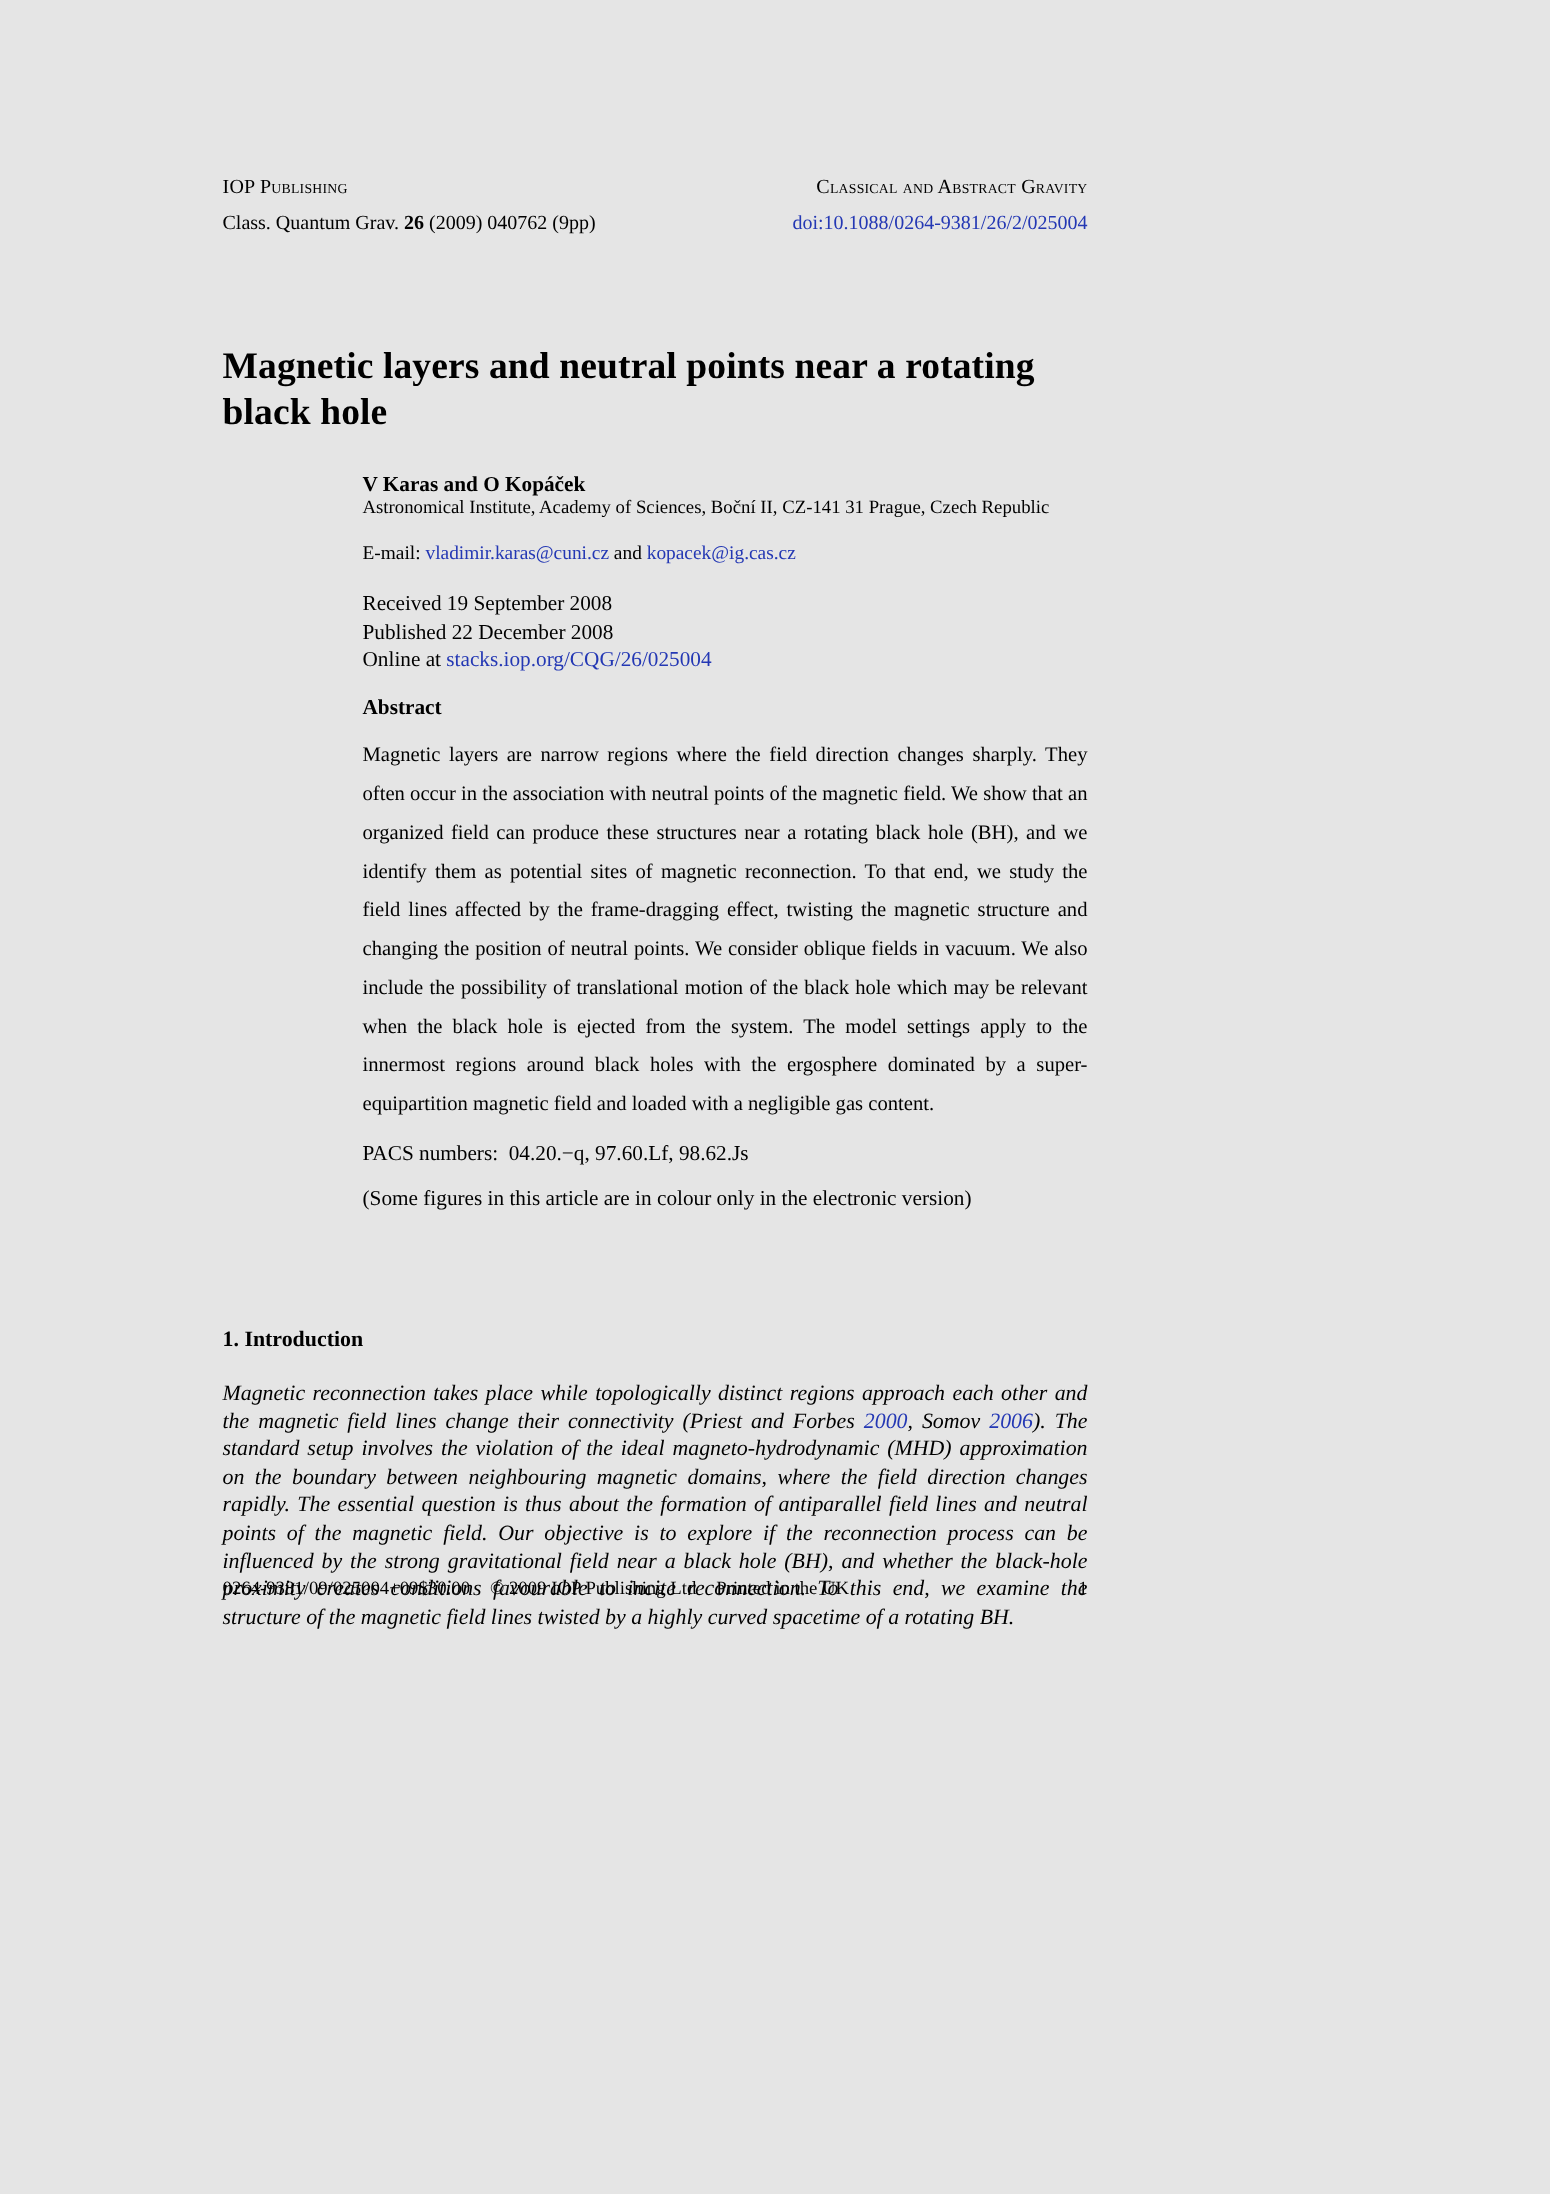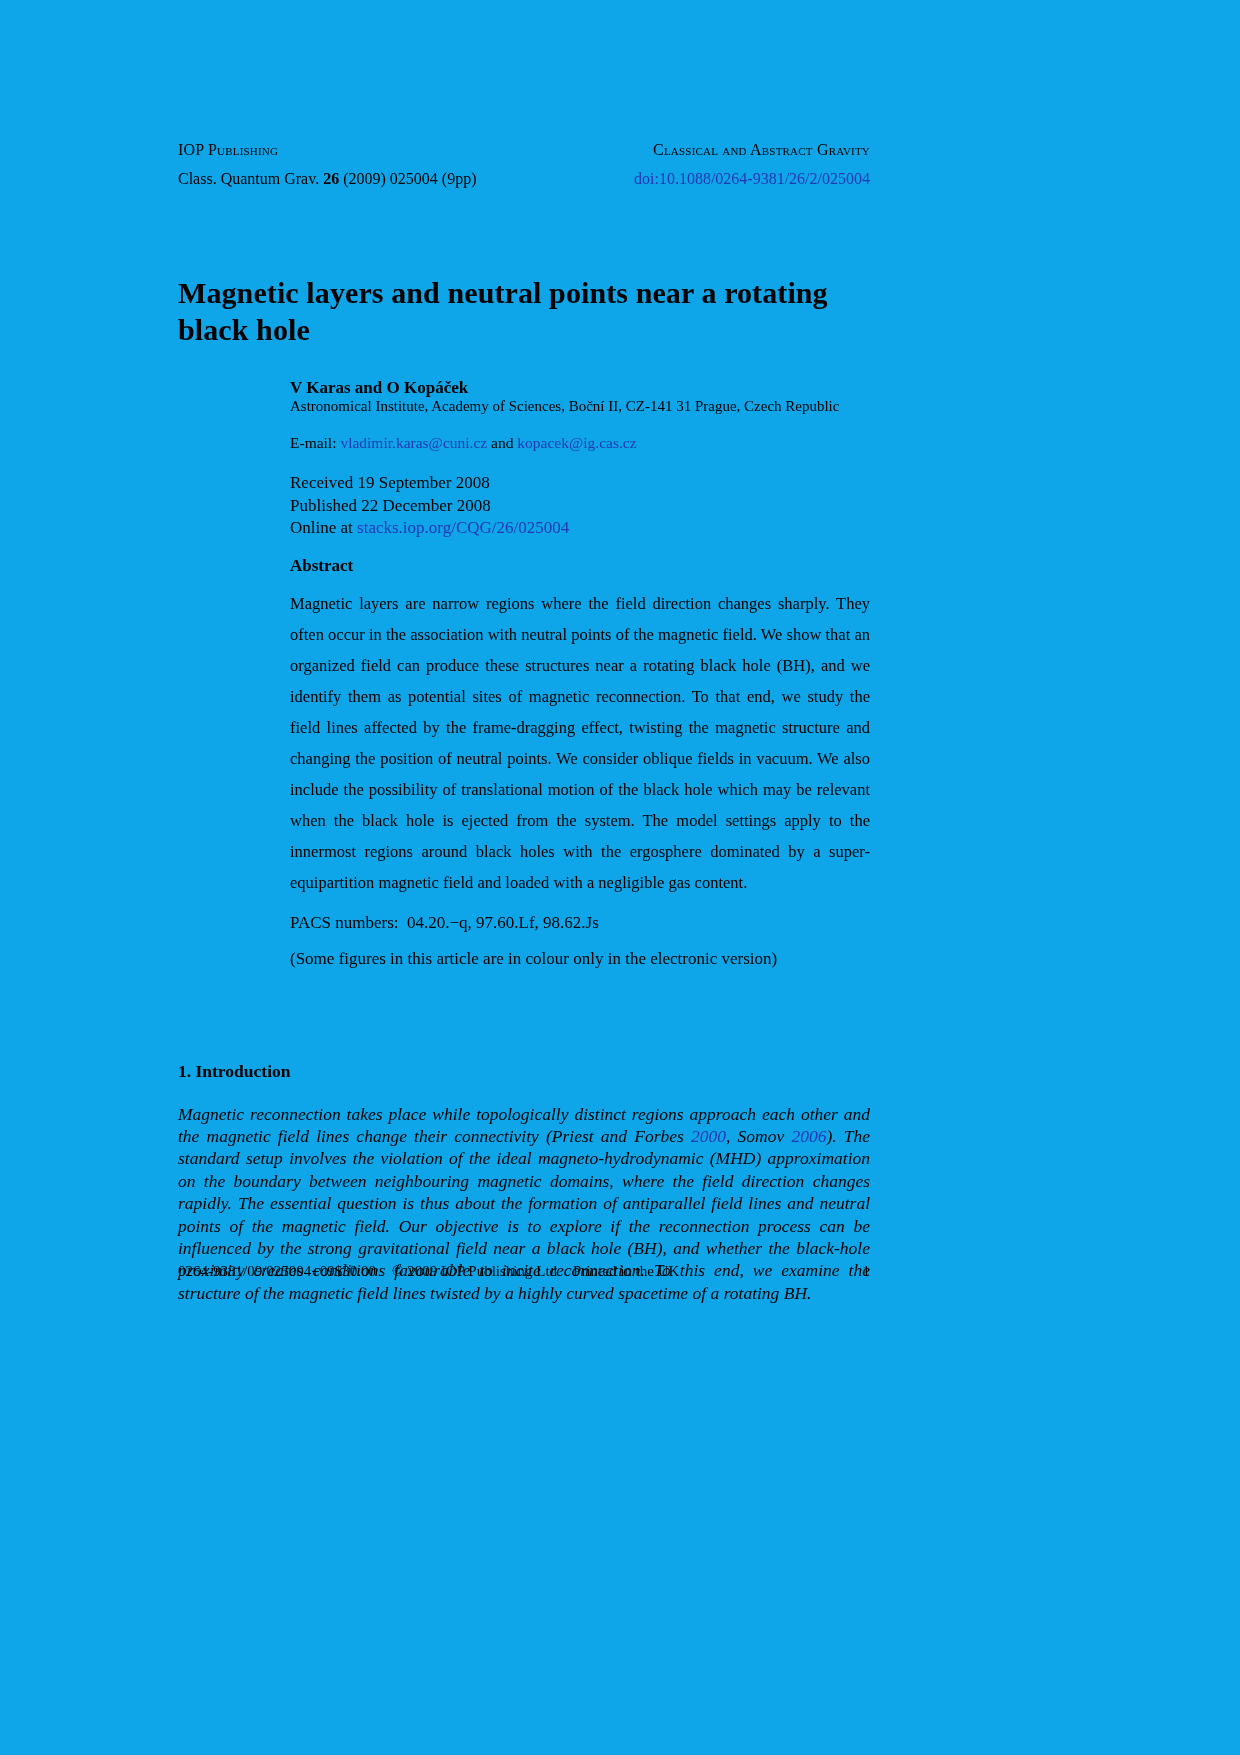--- a/index.html
+++ b/index.html
@@ -2,21 +2,21 @@
 <html style="--link-color: #2438b4;"><head>
 <meta charset="utf-8">
 <style>
   :root { --link-color: #2438b4; }
   * { margin: 0; padding: 0; box-sizing: border-box; }
   html, body { background: #ffffff; }
   .page {
     position: relative;
     width: 1240px;
     height: 1755px;
-    background: #0ea5e9;
+    background: #e5e5e5;
     font-family: "Liberation Serif", serif;
     color: #000000;
     overflow: hidden;
   }
   .content {
     position: absolute;
     left: 178px;
     top: 0;
     width: 692px;
     padding-top: 140px;
@@ -78,21 +78,21 @@
 
 <div class="page">
   <div class="content">
 
     <div class="header-row">
       <span class="smallcaps">IOP Publishing</span>
       <span class="smallcaps">Classical and Abstract Gravity</span>
     </div>
 
     <div class="header-row row2">
-      <span><span>Class. Quantum Grav. </span><span style="font-weight: bold;">26</span><span> (2009) 025004 (9pp)</span></span>
+      <span><span>Class. Quantum Grav. </span><span style="font-weight: bold;">26</span><span> (2009) 040762 (9pp)</span></span>
       <a class="link">doi:10.1088/0264-9381/26/2/025004</a>
     </div>
 
     <h1 class="title">Magnetic layers and neutral points near a rotating black hole</h1>
 
     <div class="inner">
       <p class="authors">V Karas and O Kopáček</p>
       <p class="affiliation">Astronomical Institute, Academy of Sciences, Boční II, CZ-141 31 Prague, Czech Republic</p>
       <p class="email"><span>E-mail: </span><a class="link">vladimir.karas@cuni.cz</a><span> and </span><a class="link">kopacek@ig.cas.cz</a></p>
 

